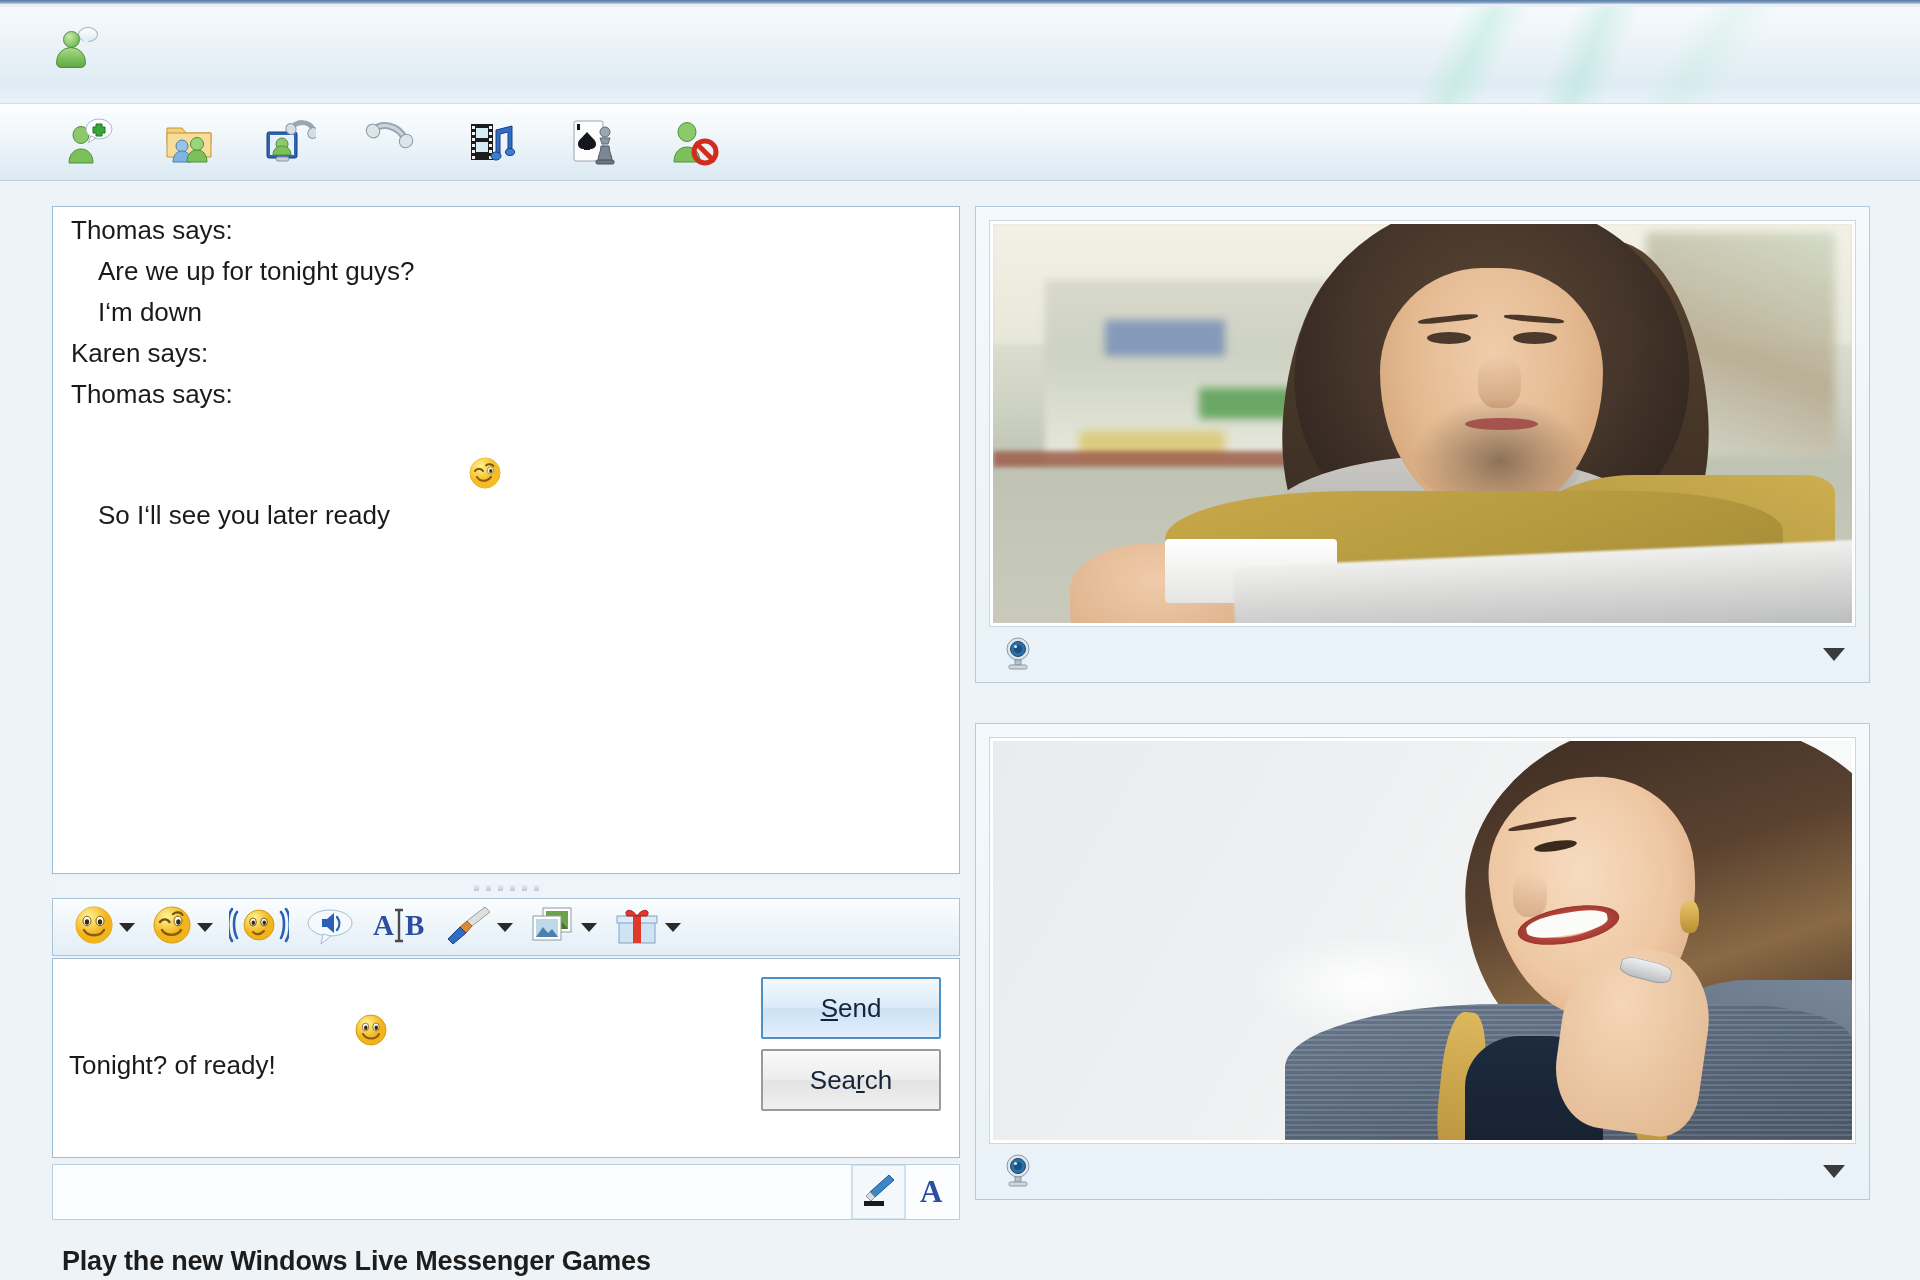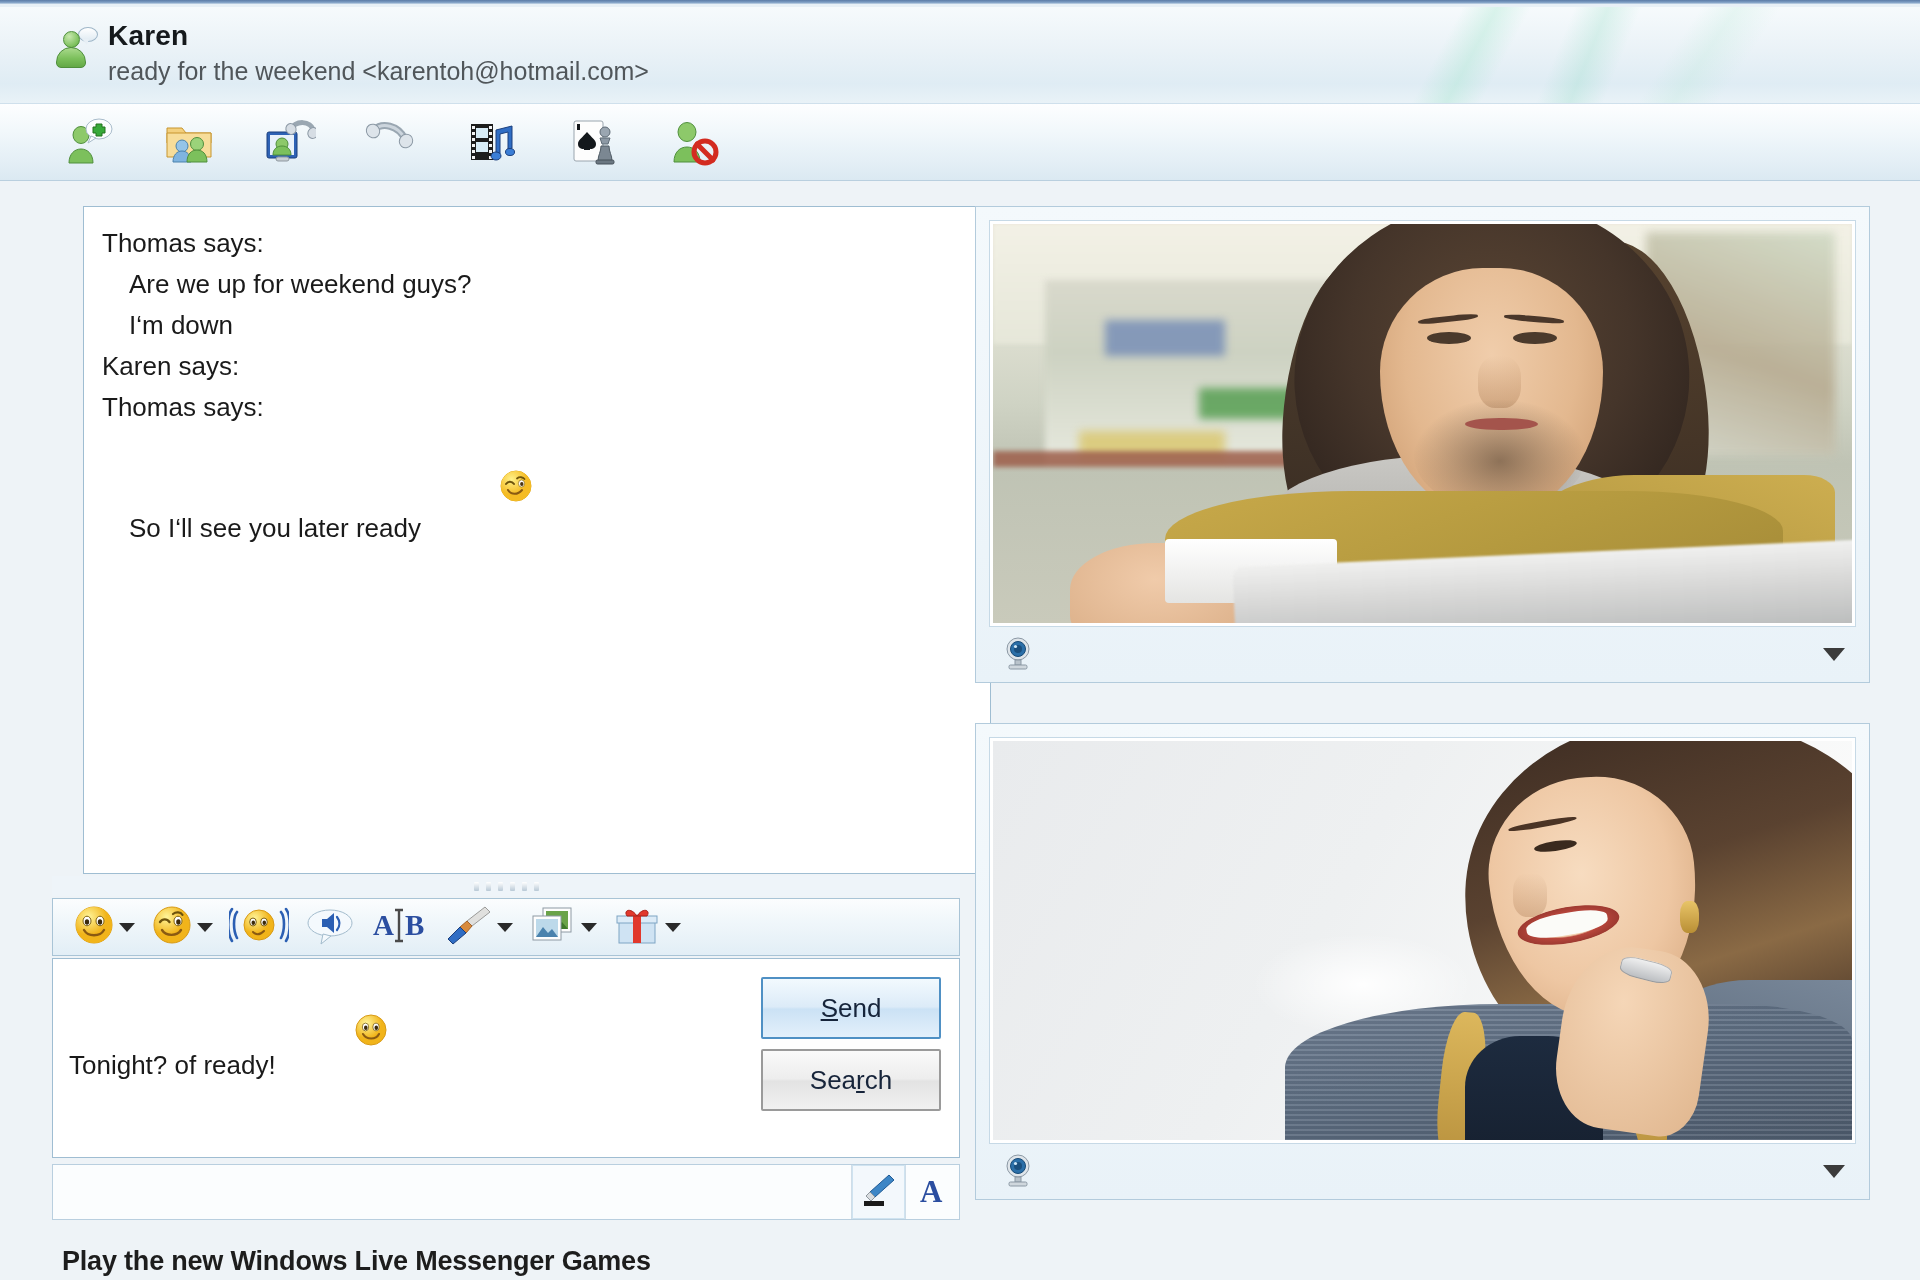--- a/index.html
+++ b/index.html
@@ -90,22 +90,21 @@
 
   
   .left-col { position: absolute; left: 52px; top: 24px; width: 908px; height: 1000px; }
 
   .chat-box {
     position: absolute; left: 0; top: 0; width: 908px; height: 668px;
     background: #ffffff;
     border: 1px solid #9fbdd2;
     box-shadow: inset 0 0 0 1px #ffffff;
     overflow: hidden;
-    padding: 16px 18px;
-    margin-left: 31px;
+    padding: 3px 18px;
   }
   .msg-line { font-size: 26px; color: #1a1a1a; line-height: 41px; white-space: pre; }
   .msg-line.body-line { padding-left: 27px; }
   .emo {
     display: inline-block; width: 34px; height: 34px; vertical-align: -7px; margin-left: 6px;
     position: relative;
   }
 
   .grip {
     position: absolute; left: 0; top: 670px; width: 908px; height: 20px;
@@ -309,24 +308,20 @@
   <div class="frame-top-line2"></div>
 
   <div class="header">
     <div class="swoosh"></div>
     <div class="header-inner">
       <div class="buddy-icon">
         <div class="bubble"></div>
         <div class="body"></div>
         <div class="head"></div>
       </div>
-      <div class="header-text">
-        <div class="hdr-name">Karen</div>
-        <div class="hdr-status">ready for the weekend &lt;karentoh@hotmail.com&gt;</div>
-      </div>
     </div>
   </div>
 
   <div class="toolbar">
 
     <div class="tb-btn">
       <span>
       <svg width="52" height="52" viewBox="0 0 52 52">
         <ellipse cx="19" cy="19" rx="8" ry="8.5" fill="#8dc96a" stroke="#4f8f3c"></ellipse>
         <path d="M7 47c0-9 5.5-14 12-14s12 5 12 14z" fill="#7cc05c" stroke="#4f8f3c"></path>
@@ -429,21 +424,21 @@
         </span>
     </div>
   </div>
 
   <div class="main">
 
     <div class="left-col">
 
       <div class="chat-box">
         <div class="msg-line">Thomas says:</div>
-        <div class="msg-line body-line">Are we up for weekend guys?</div>
+        <div class="msg-line body-line">Are we up for tonight guys?</div>
 
         <div class="msg-line body-line">I‘m down</div>
         <div class="msg-line">Karen says:</div>
 
         <div class="msg-line">Thomas says:</div>
         <div class="msg-line body-line"><span>So I‘ll see you later ready</span><span class="emo">
           <svg width="34" height="34" viewBox="0 0 34 34">
             <circle cx="17" cy="17" r="15" fill="#fcd83f" stroke="#e0a820"></circle>
             <circle cx="17" cy="17" r="15" fill="url(#g1)"></circle>
             <defs>

